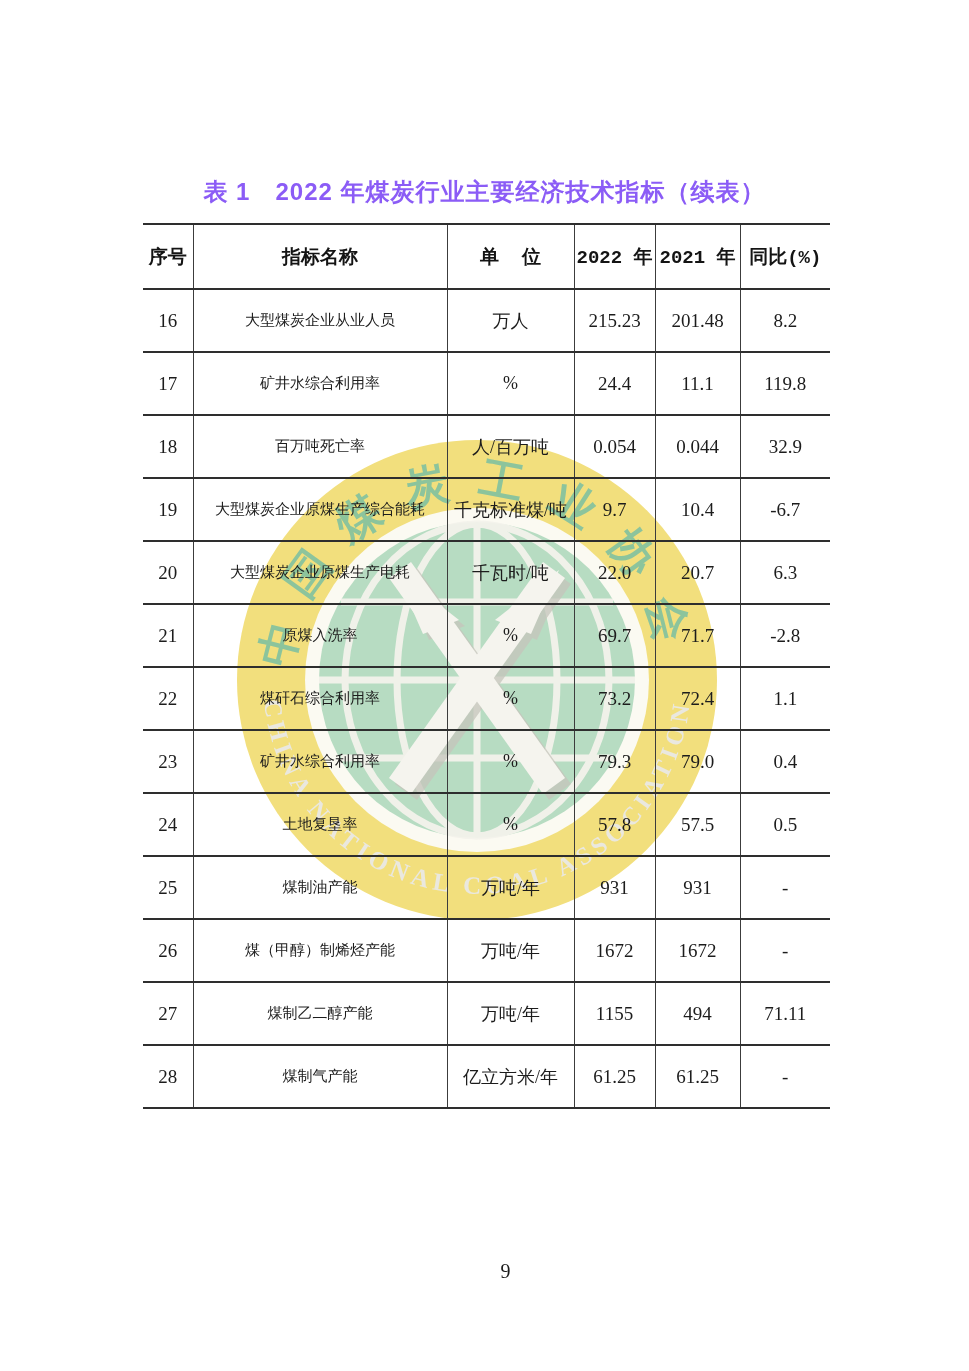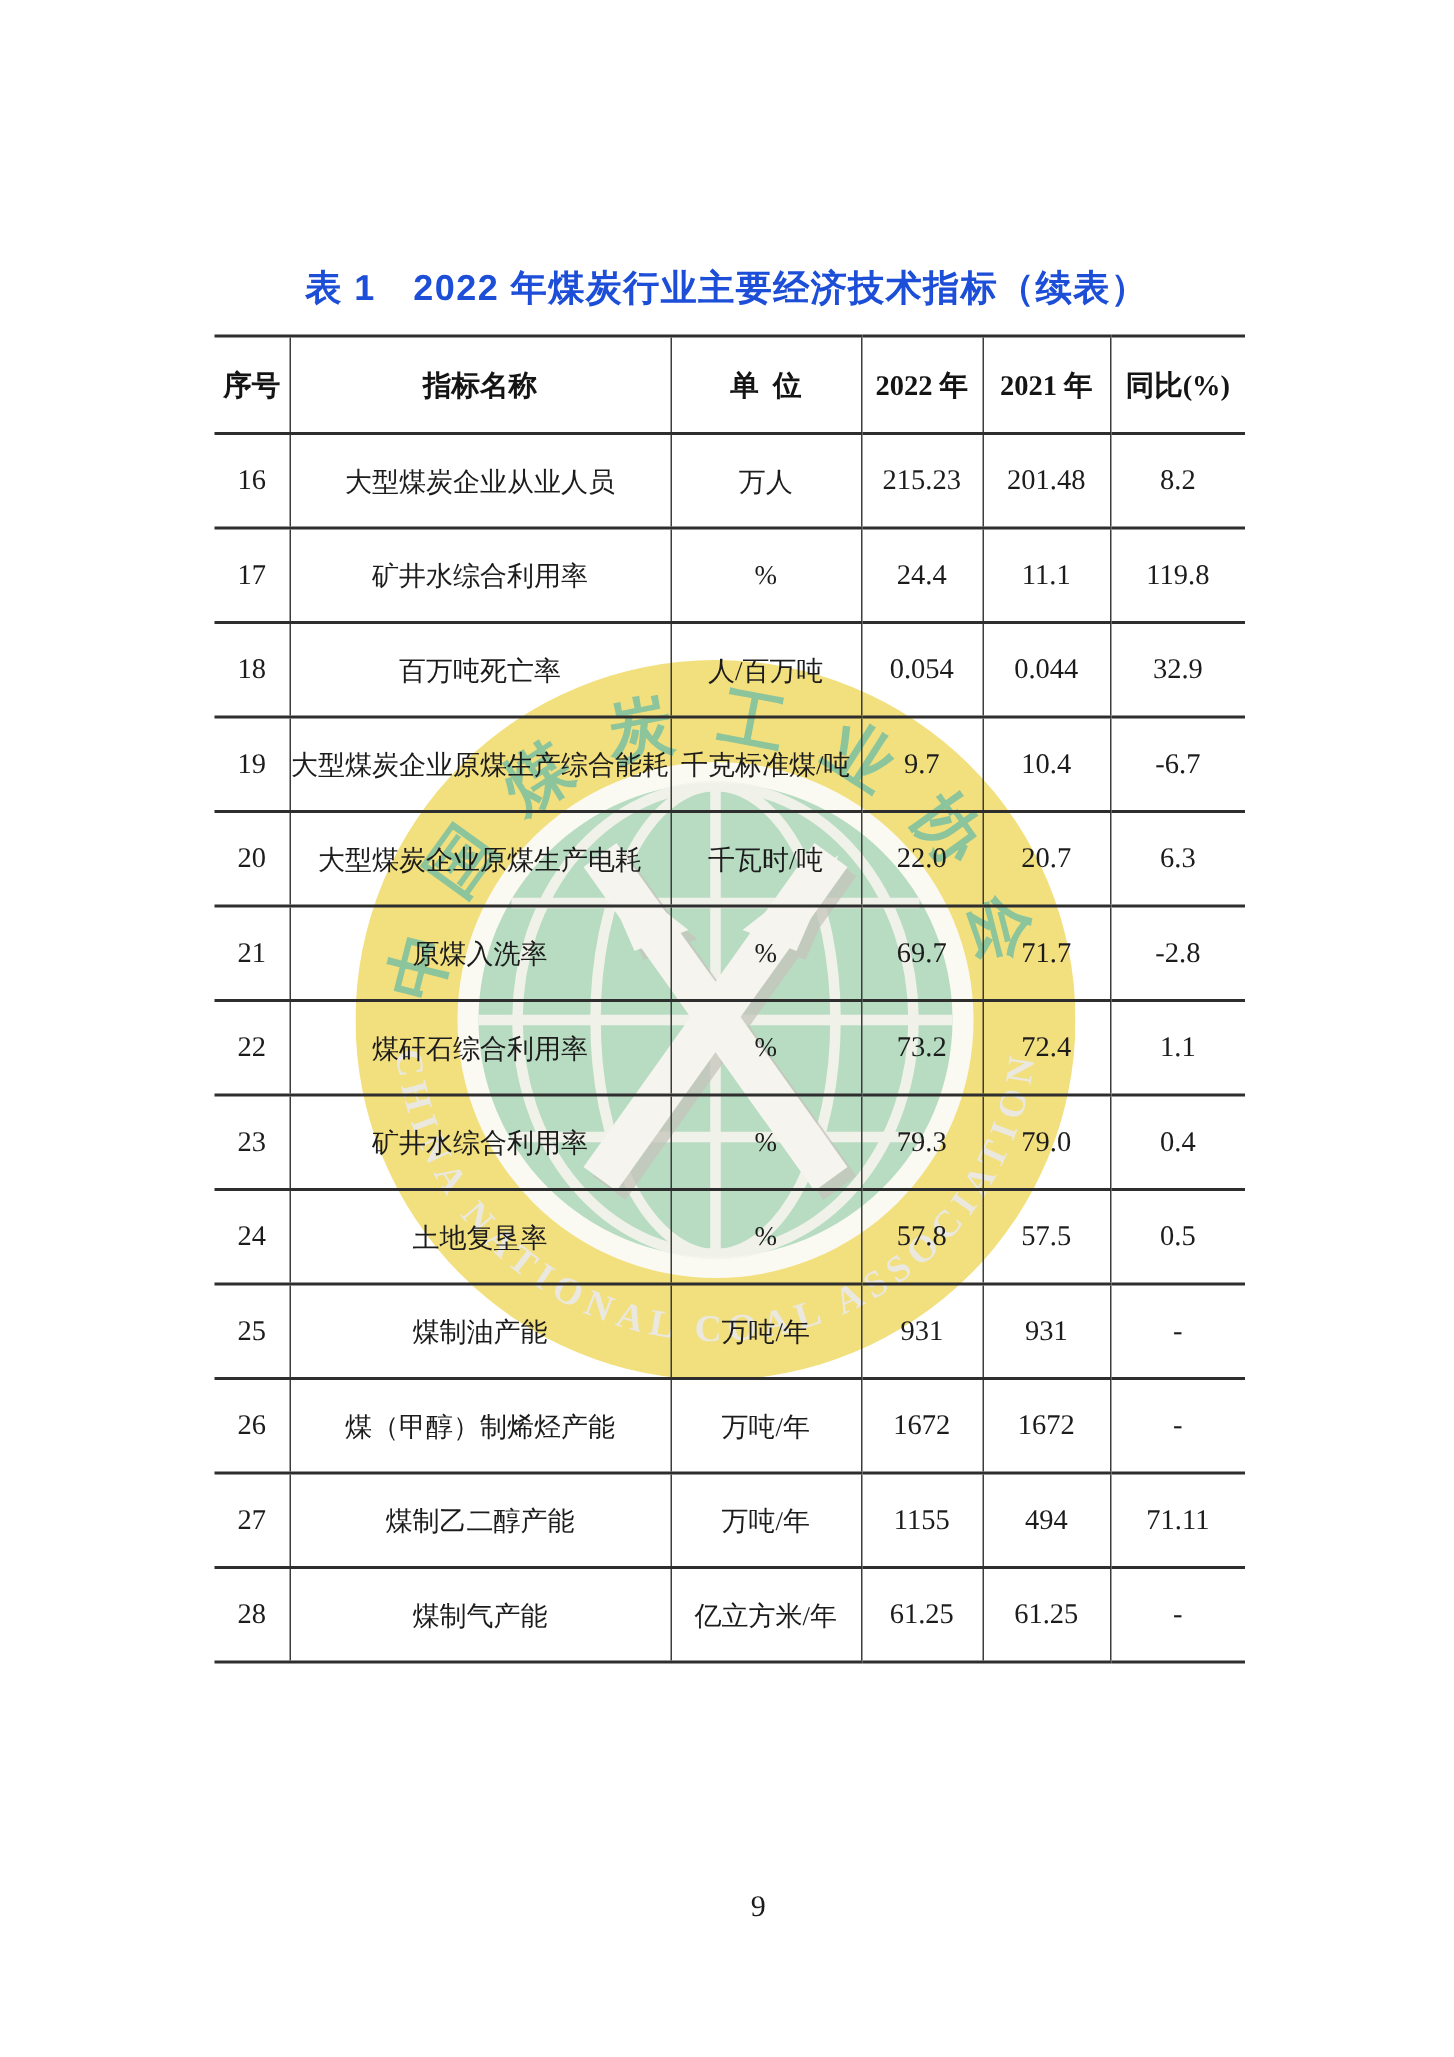--- a/index.html
+++ b/index.html
@@ -18,21 +18,21 @@
     position:absolute;left:237px;top:440px;
     width:480px;height:480px;
     z-index:0;
   }
 
   
   .title{
     position:absolute;left:0;right:0;top:176px;
     margin:0;text-align:center;
     font-family:"Liberation Sans",sans-serif;
-    font-size:24px;font-weight:700;color:#1d4ed8;
+    font-size:24px;font-weight:700;color:#8b5cf6;
     letter-spacing:1px;white-space:pre;
     z-index:2;
   }
 
   
   table.indicators{
     position:absolute;left:143px;top:223px;
     width:687px;border-collapse:collapse;table-layout:fixed;
     z-index:1;background:transparent;
   }
@@ -51,28 +51,28 @@
     text-align:center;vertical-align:middle;
     padding:0;white-space:pre;overflow:visible;
   }
   .indicators th:first-child,.indicators td:first-child{border-left:none;}
   .indicators th:last-child,.indicators td:last-child{border-right:none;}
 
   .indicators thead tr{height:65px;}
   .indicators tbody tr{height:63px;}
 
   .indicators th{
-    font-family:Liberation Serif, serif;
+    font-family:Liberation Mono, monospace;
     font-weight:700;font-size:19px;color:#141414;margin-left:36px;
   }
   .indicators td{
     font-family:"Liberation Serif",serif;
     font-size:19px;color:#1c1c1c;
   }
-  .indicators td:nth-child(2){font-size:18px;}
+  .indicators td:nth-child(2){font-size:15px;}
   .indicators td:nth-child(3){font-size:18px;}
 
   
   .page-number{
     position:absolute;left:463px;top:1260px;width:85px;
     text-align:center;font-size:20px;color:#1c1c1c;
     font-family:"Liberation Serif",serif;
     z-index:2;
   }
 </style>

